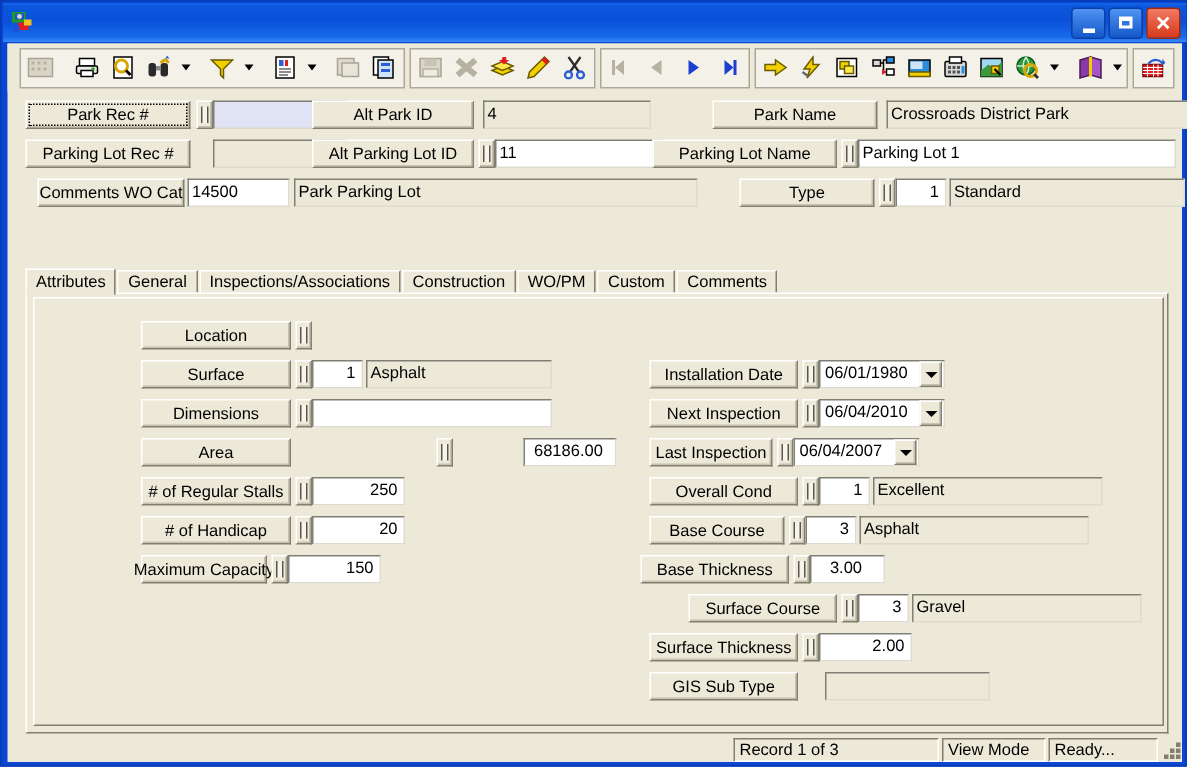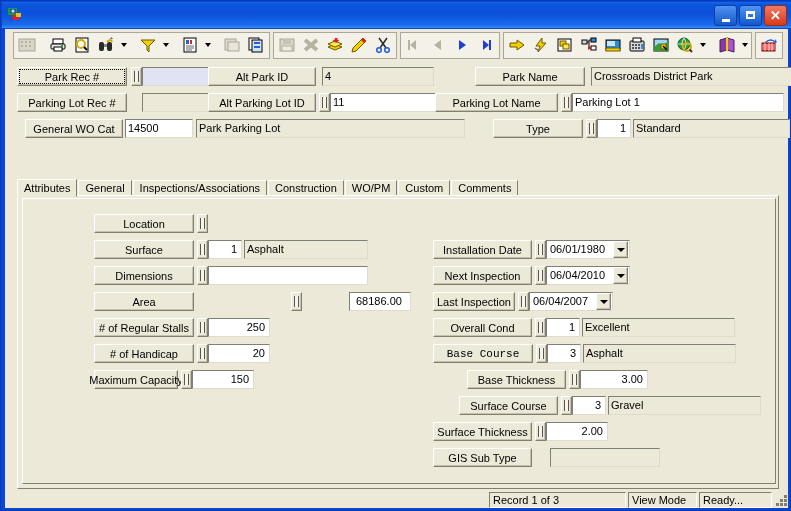--- a/index.html
+++ b/index.html
@@ -496,21 +496,21 @@
       <div class="row" style="left:430px;top:32px;">
         <div class="lbl-btn" style="width:123px;">Parking Lot Name</div>
         <div style="width:3px"></div>
         <div class="spin">
             <i></i>
           </div>
         <div class="txt" style="width:212px;">Parking Lot 1</div>
       </div>
 
       <div class="row" style="left:20px;top:58px;">
-        <div class="lbl-btn" style="width:98px;">General WO Cat</div>
+        <div class="lbl-btn" style="width:98px;">Comments WO Cat</div>
         <div style="width:2px"></div>
         <div class="txt" style="width:68px;">14500</div>
         <div style="width:3px"></div>
         <div class="txt ro" style="width:269px;">Park Parking Lot</div>
       </div>
       <div class="row" style="left:488px;top:58px;">
         <div class="lbl-btn" style="width:90px;">Type</div>
         <div style="width:3px"></div>
         <div class="spin">
             <i></i>
@@ -644,37 +644,37 @@
             <div style="width:3px"></div>
             <div class="spin">
                 <i></i>
               </div>
             <div class="txt r" style="width:34px;">1</div>
             <div style="width:2px"></div>
             <div class="txt ro" style="width:153px;">Excellent</div>
           </div>
 
           <div class="row" style="left:410px;top:145px;">
-            <div class="lbl-btn" style="width:100px;font-family:Liberation Mono, monospace;">Base Course</div>
+            <div class="lbl-btn" style="width:90px;">Base Course</div>
             <div style="width:3px"></div>
             <div class="spin">
                 <i></i>
               </div>
             <div class="txt r" style="width:34px;">3</div>
             <div style="width:2px"></div>
             <div class="txt ro" style="width:153px;">Asphalt</div>
           </div>
 
-          <div class="row" style="left:426px;top:171px;padding-left:18px;">
+          <div class="row" style="left:386px;top:171px;padding-left:18px;">
             <div class="lbl-btn" style="width:99px;">Base Thickness</div>
             <div style="width:3px"></div>
             <div class="spin">
                 <i></i>
               </div>
-            <div class="txt r" style="width:68px;">3.00</div>
+            <div class="txt r" style="width:50px;text-align:center;">3.00</div>
           </div>
 
           <div class="row" style="left:410px;top:197px;padding-left:26px;">
             <div class="lbl-btn" style="width:99px;">Surface Course</div>
             <div style="width:3px"></div>
             <div class="spin">
                 <i></i>
               </div>
             <div class="txt r" style="width:34px;">3</div>
             <div style="width:2px"></div>

